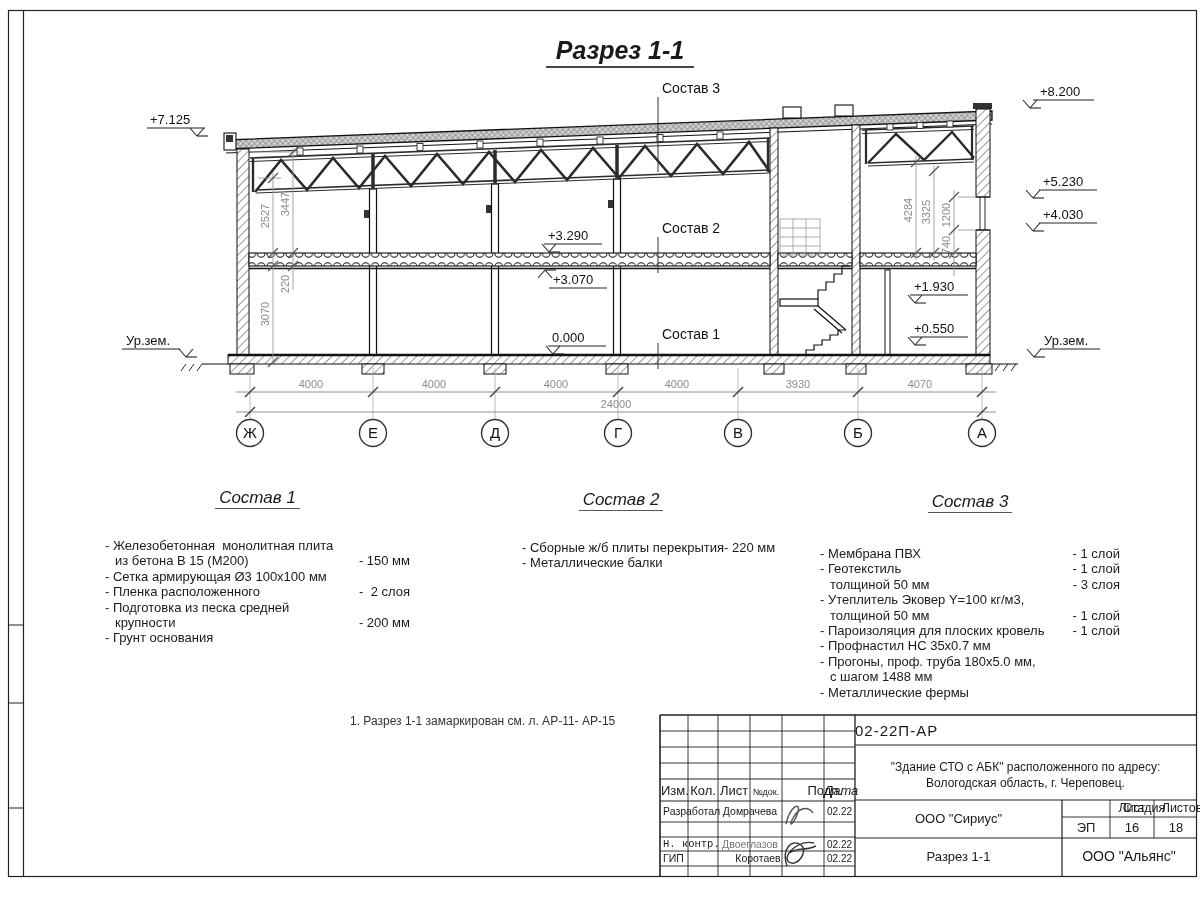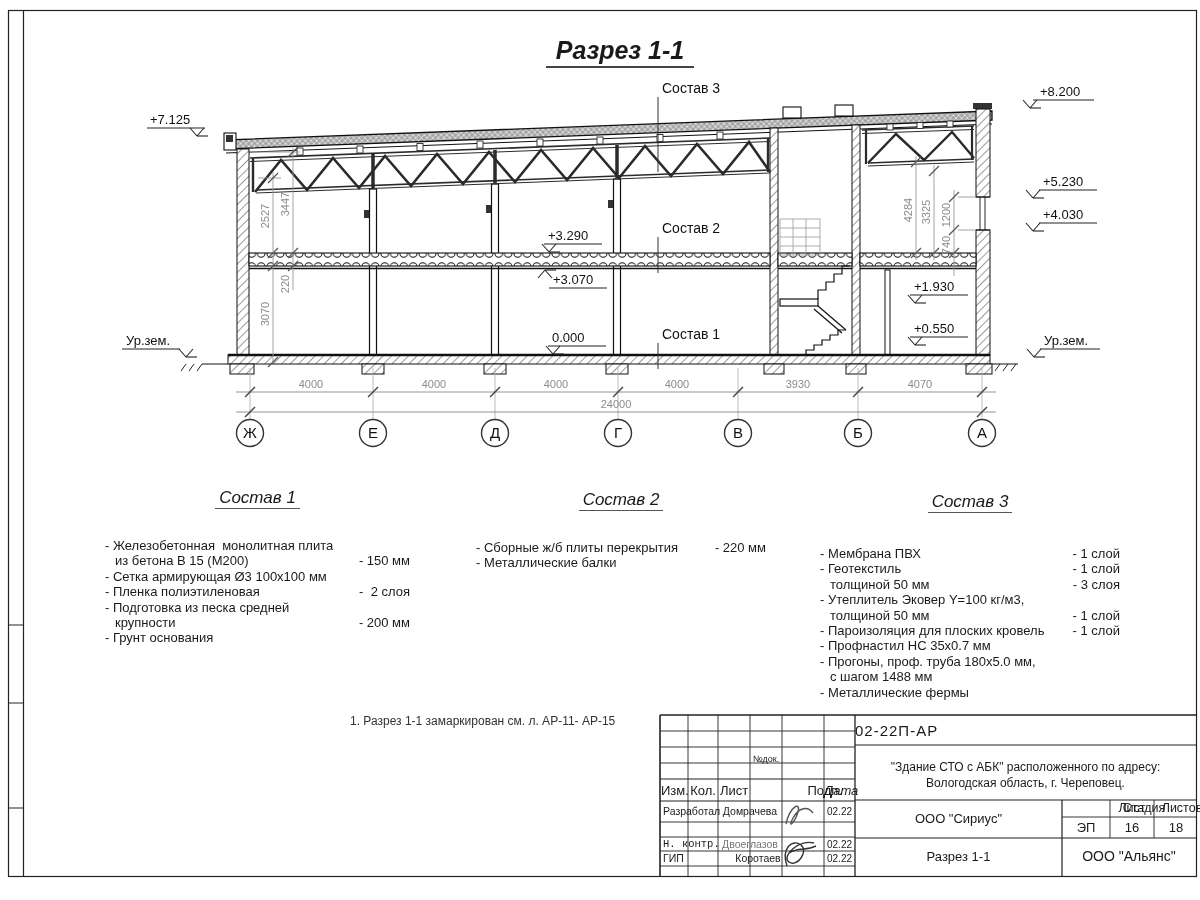--- a/index.html
+++ b/index.html
@@ -391,30 +391,30 @@
 </svg>
 
 <div class="t pgtitle"><span>Разрез 1-1</span></div>
 
 <div class="spec" style="left:105px;top:488px;width:305px;">
   <div class="stitle"><span>Состав 1</span></div>
   <div class="rows" style="top:50px;">
     <div class="srow"><span>- Железобетонная  монолитная плита</span><span class="v"></span></div>
     <div class="srow ind"><span>из бетона В 15 (М200)</span><span class="v">- 150 мм</span></div>
     <div class="srow"><span>- Сетка армирующая Ø3 100х100 мм</span><span class="v"></span></div>
-    <div class="srow"><span>- Пленка полиэтиленовая</span><span class="v">-  2 слоя</span></div>
+    <div class="srow"><span>- Пленка расположенного</span><span class="v">-  2 слоя</span></div>
     <div class="srow"><span>- Подготовка из песка средней</span><span class="v"></span></div>
     <div class="srow ind"><span>крупности</span><span class="v">- 200 мм</span></div>
     <div class="srow"><span>- Грунт основания</span><span class="v"></span></div>
   </div>
 </div>
 
 <div class="spec" style="left:476px;top:490px;width:290px;">
   <div class="stitle"><span>Состав 2</span></div>
-  <div class="rows" style="top:50px;">
+  <div class="rows" style="top:50px;margin-left:46px;">
     <div class="srow"><span>- Сборные ж/б плиты перекрытия</span><span class="v">- 220 мм</span></div>
     <div class="srow"><span>- Металлические балки</span><span class="v"></span></div>
   </div>
 </div>
 
 <div class="spec" style="left:820px;top:492px;width:300px;">
   <div class="stitle"><span>Состав 3</span></div>
   <div class="rows" style="top:54px;">
     <div class="srow"><span>- Мембрана ПВХ</span><span class="v">- 1 слой</span></div>
     <div class="srow"><span>- Геотекстиль</span><span class="v">- 1 слой</span></div>
@@ -427,21 +427,21 @@
     <div class="srow ind"><span>с шагом 1488 мм</span><span class="v"></span></div>
     <div class="srow"><span>- Металлические фермы</span><span class="v"></span></div>
   </div>
 </div>
 
 <div class="t note">1. Разрез 1-1 замаркирован см. л. АР-11- АР-15</div>
 
 <div class="t s13" style="left:661px;top:783px;width:27px;text-align:center;">Изм.</div>
 <div class="t s13" style="left:688px;top:783px;width:30px;text-align:center;">Кол.</div>
 <div class="t s13" style="left:718px;top:783px;width:32px;text-align:center;">Лист</div>
-<div class="t" style="left:750px;top:754px;width:32px;text-align:center;font-size:9px;">№док.</div>
+<div class="t" style="left:750px;top:787px;width:32px;text-align:center;font-size:9px;">№док.</div>
 <div class="t s13" style="left:782px;top:783px;width:60px;text-align:right;">Подп.</div>
 <div class="t s13" style="left:824px;top:783px;width:31px;text-align:center;font-style:italic;">Дата</div>
 
 <div class="t s105" style="left:663px;top:805px;">Разработал</div>
 <div class="t s105" style="left:663px;top:838px;font-family:Liberation Mono, monospace;">Н. контр.</div>
 <div class="t s105" style="left:663px;top:852px;">ГИП</div>
 
 <div class="t s105" style="left:718px;top:805px;width:64px;text-align:center;">Домрачева</div>
 <div class="t s105 gray" style="left:718px;top:838px;width:64px;text-align:center;border-radius:6px;">Двоеглазов</div>
 <div class="t s105" style="left:718px;top:852px;width:80px;text-align:center;">Коротаев</div>

